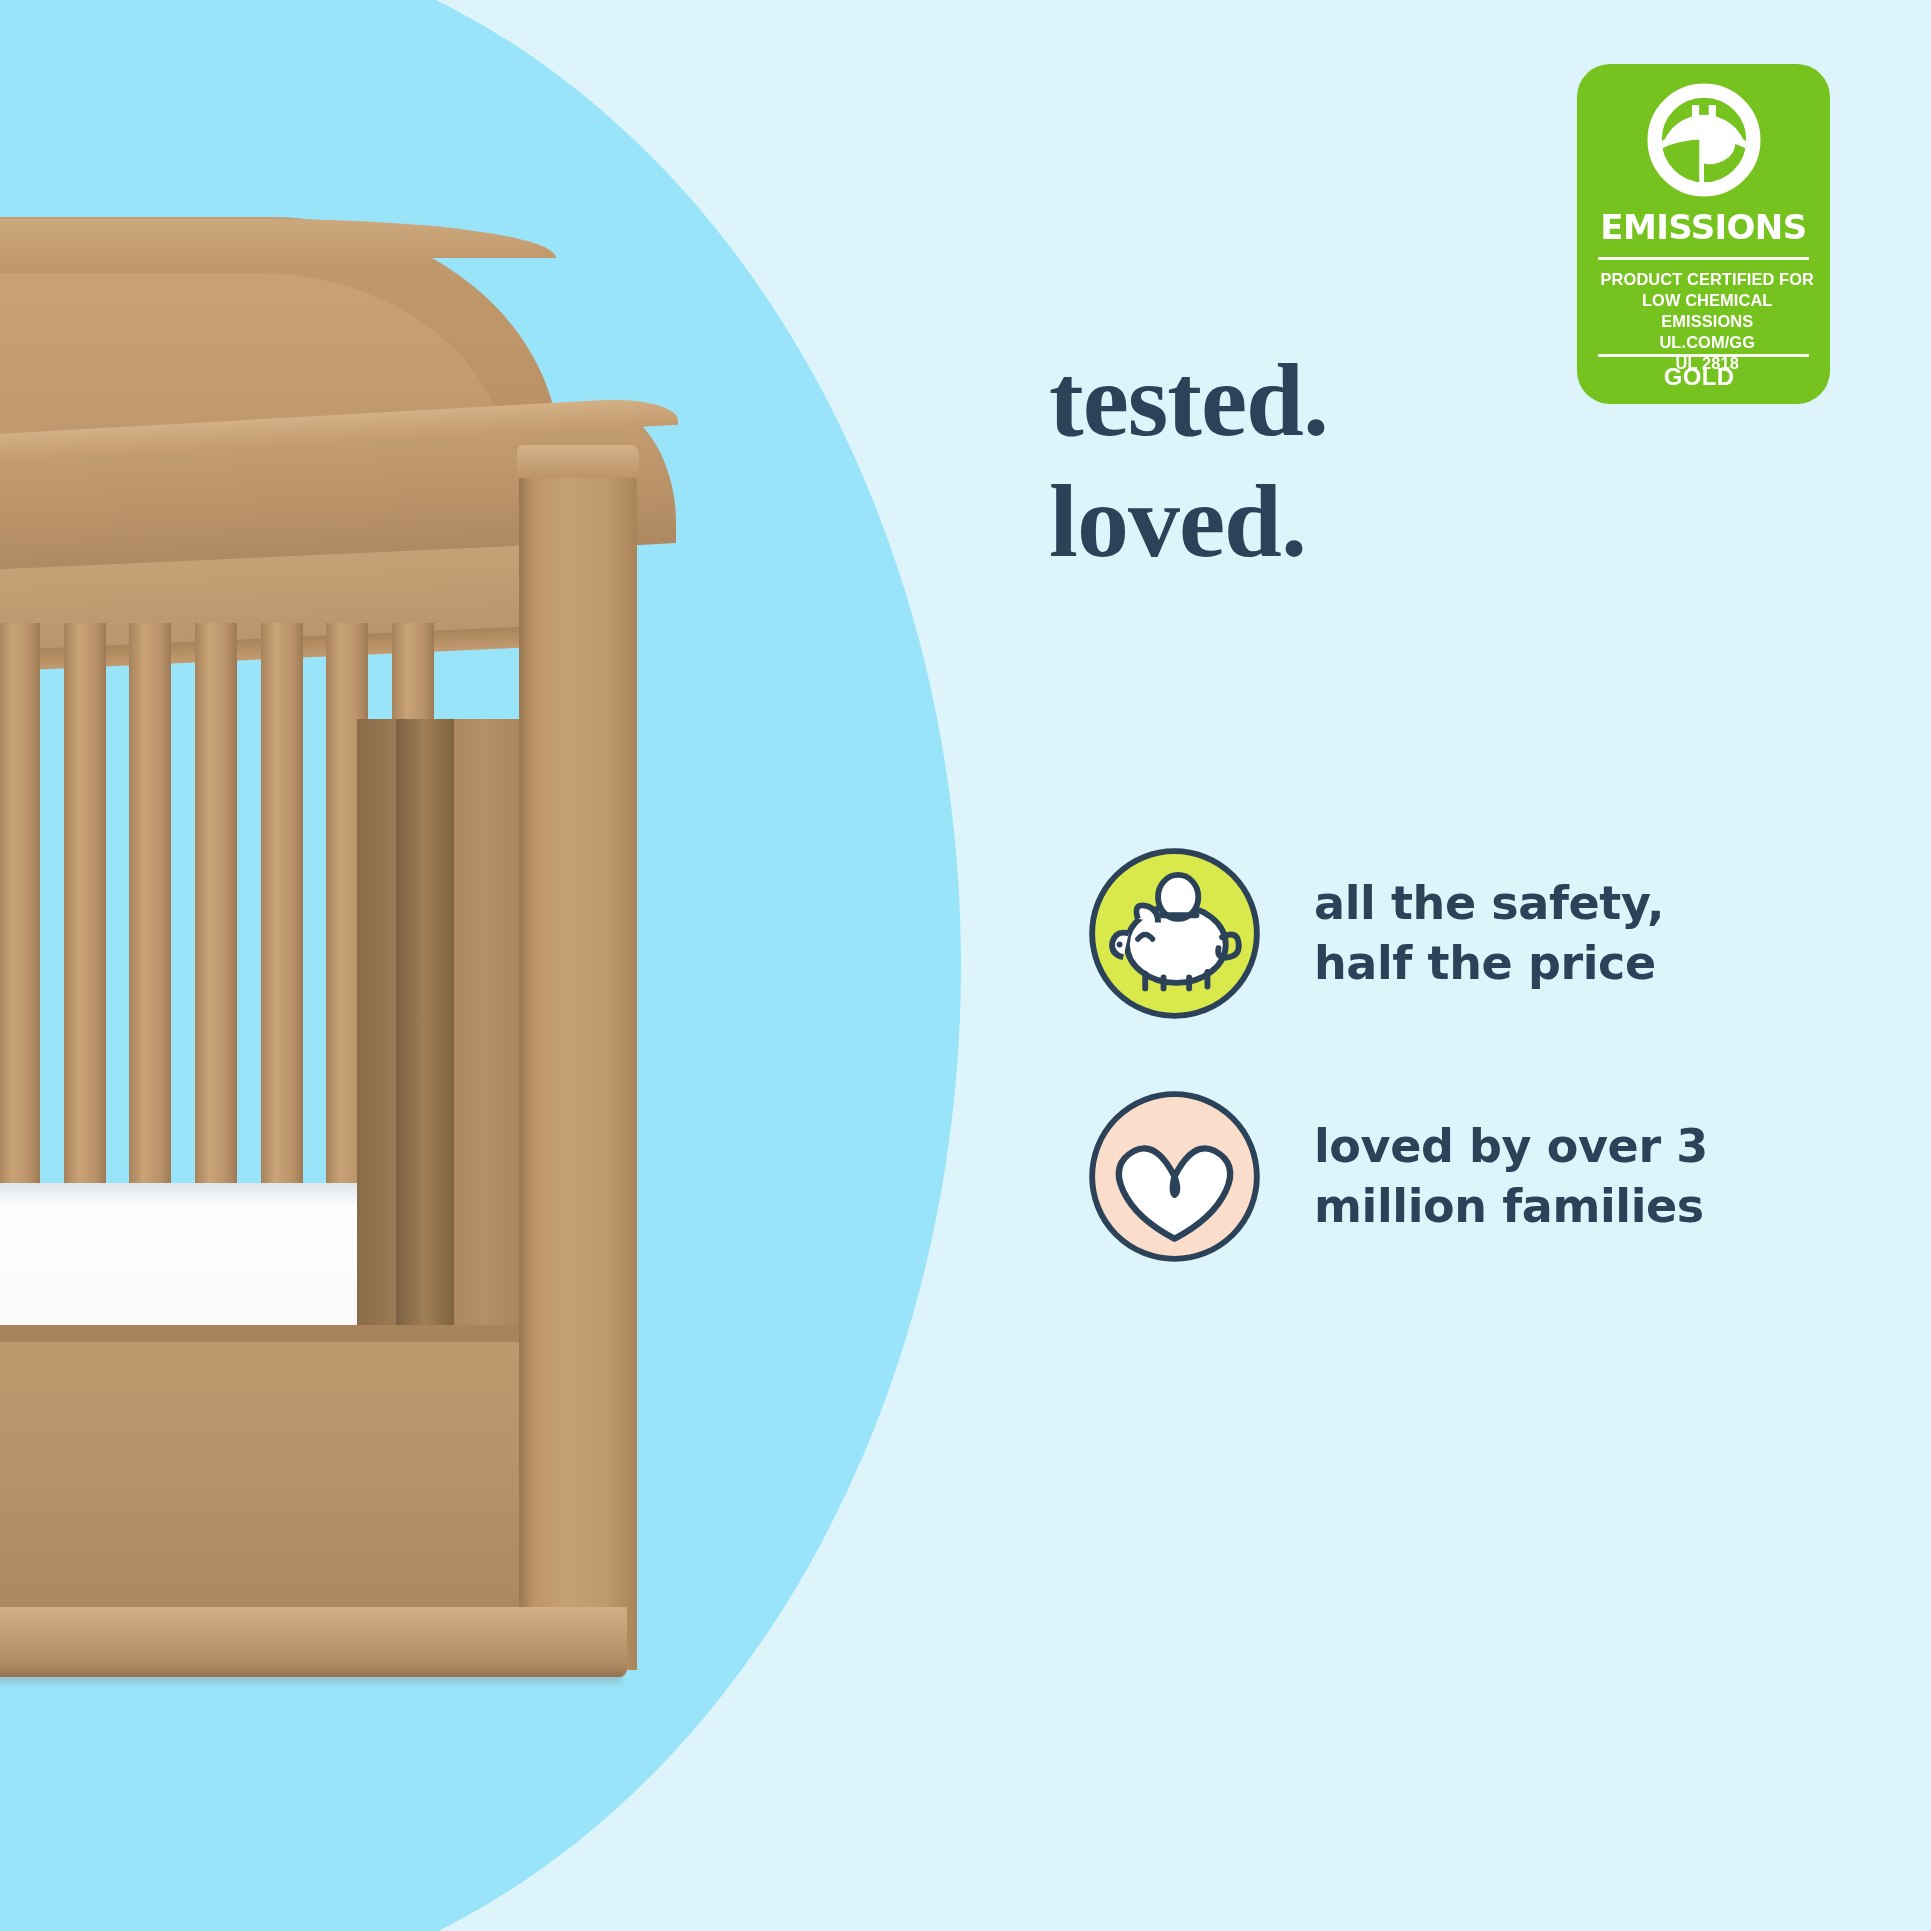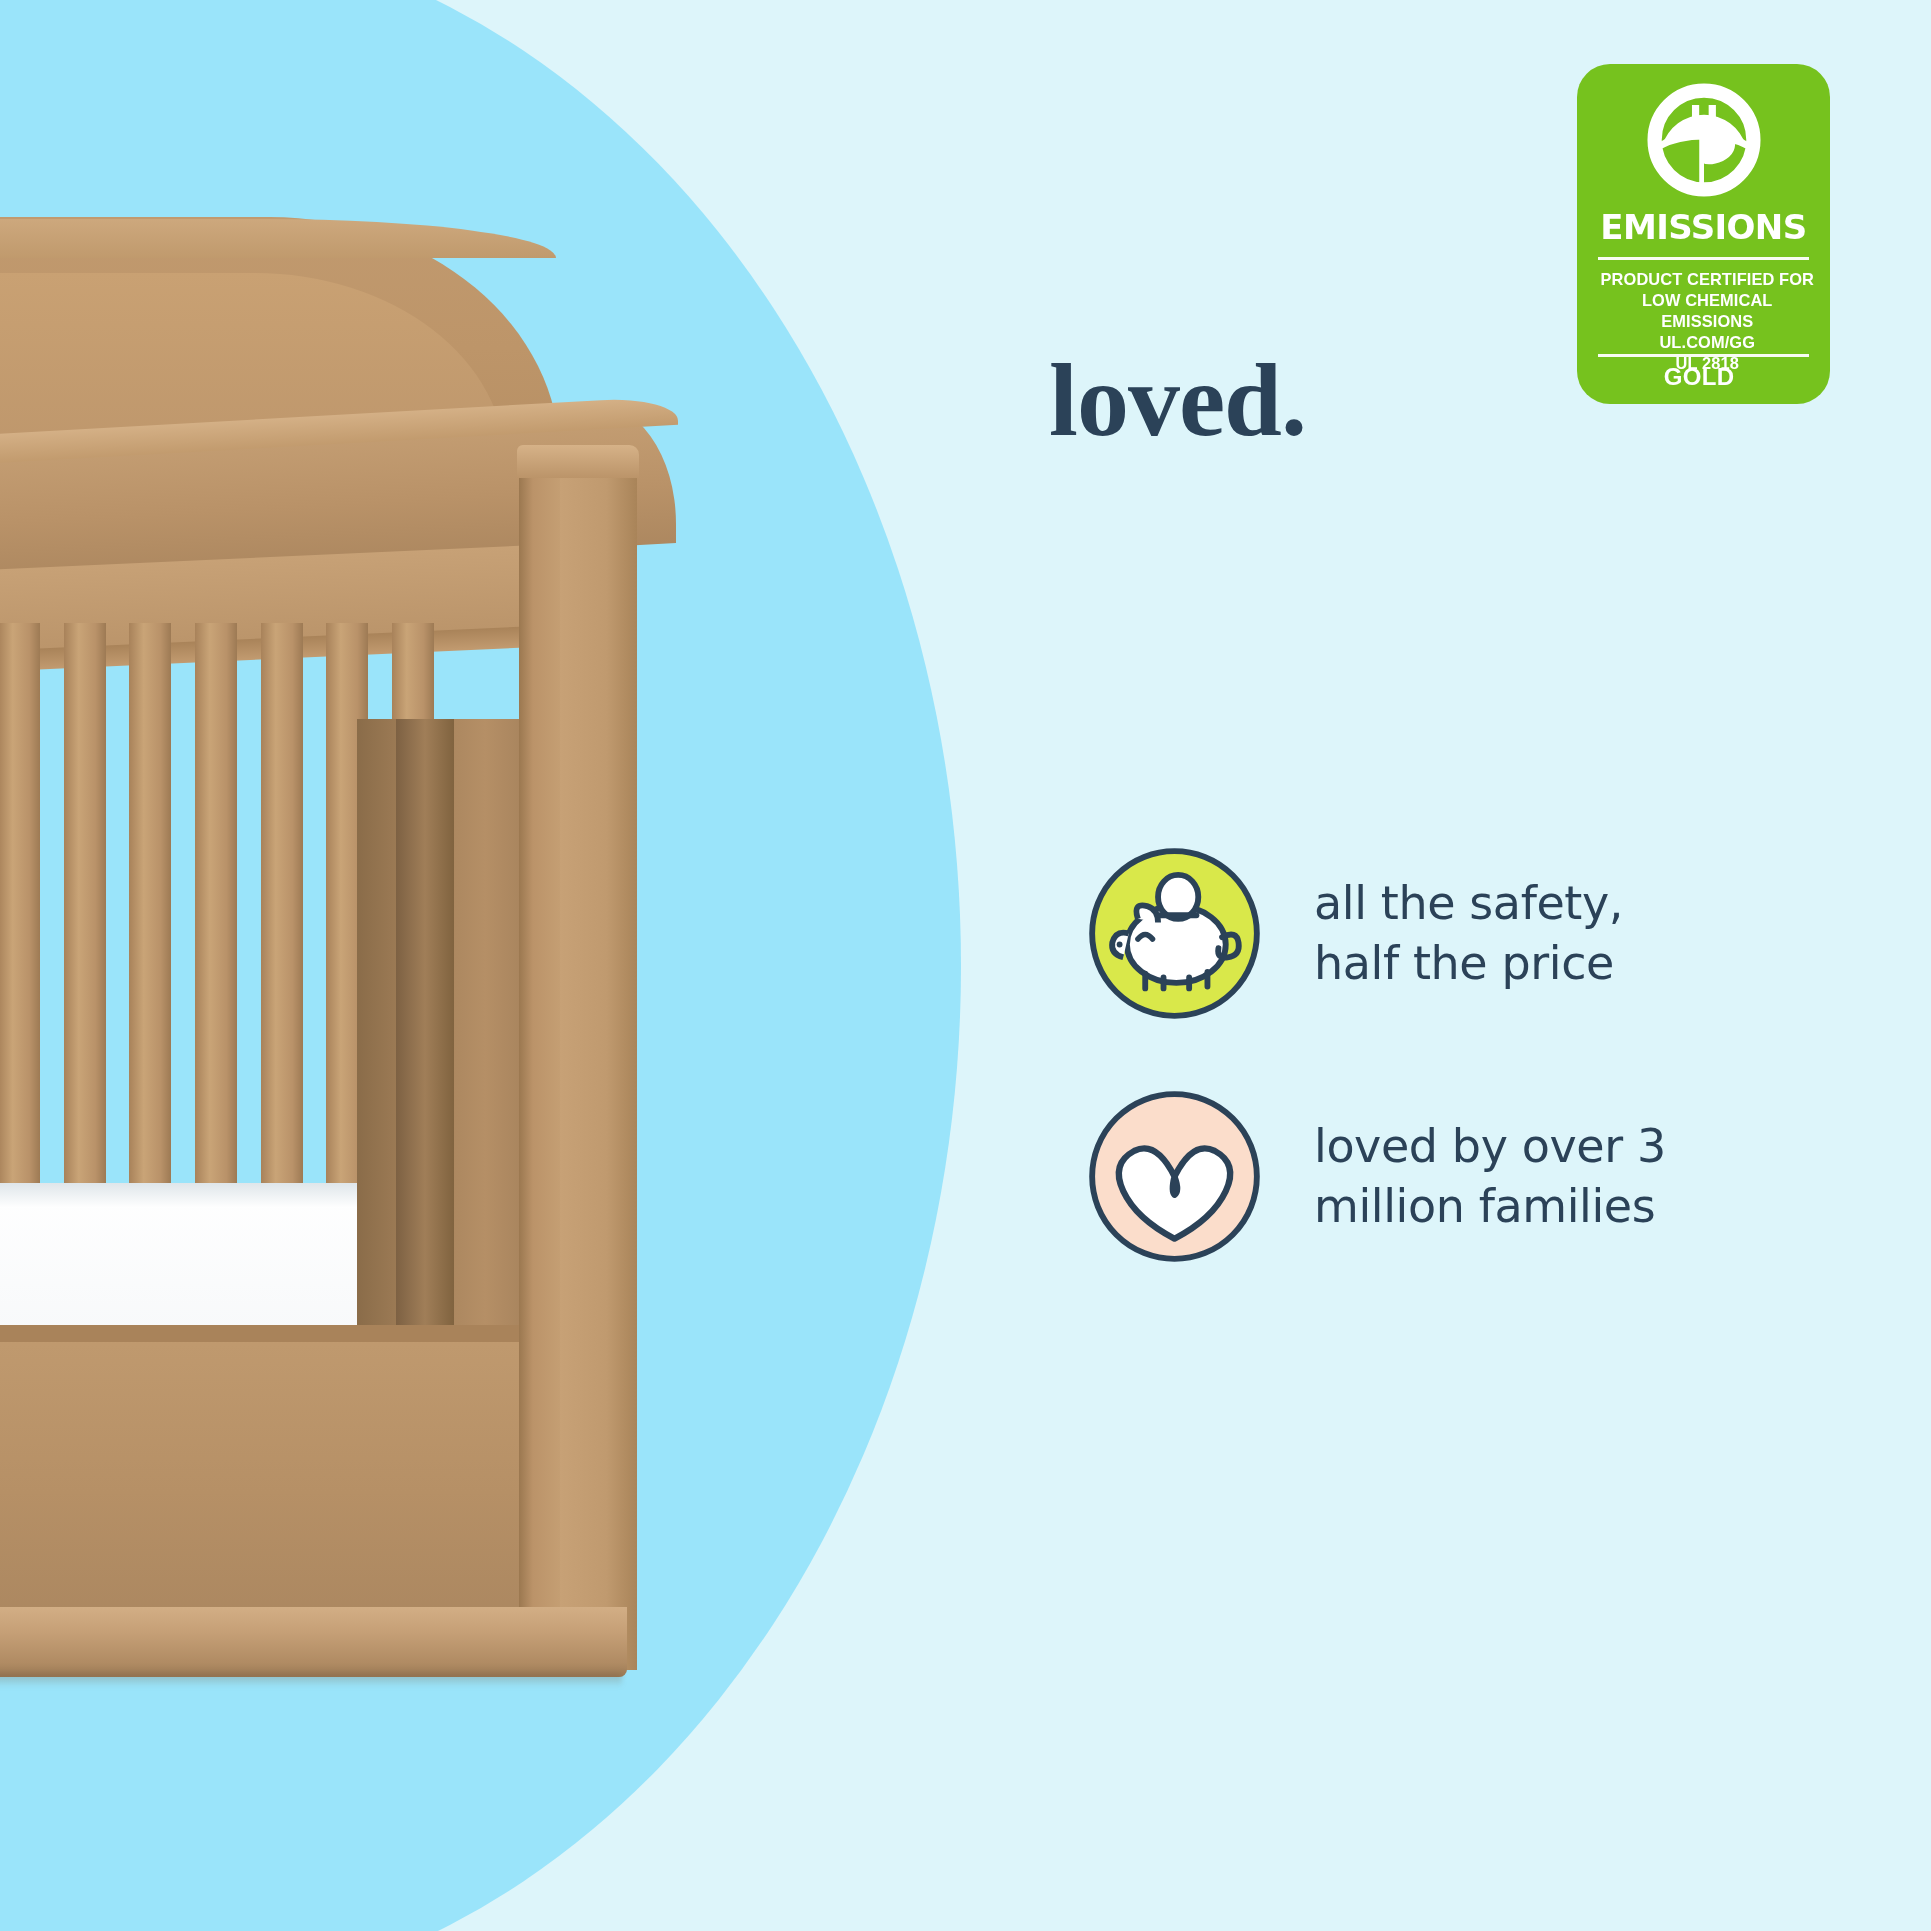--- a/index.html
+++ b/index.html
@@ -168,21 +168,21 @@
     position:relative;display:flex;align-items:center;gap:48px;
     height:183px;margin-bottom:60px;
   }
   .fe-icon{
     flex:0 0 auto;width:183px;height:183px;position:relative;
   }
   .fe-icon svg{display:block;width:183px;height:183px;}
   .fe-text{
     font-size:46px;line-height:1.3;color:#2b4258;
     font-family:"DejaVu Sans", sans-serif;
-    font-weight:400;letter-spacing:-0.4px;
+    font-weight:700;letter-spacing:-0.4px;
     white-space:pre-line;
   }
 </style>
 </head>
 <body>
 
 <div id="stage">
 
   <div class="blob"></div>
 
@@ -239,20 +239,21 @@
     <div class="badge-rule"></div>
     <div class="badge-lines" style="white-space:pre-line">PRODUCT CERTIFIED FOR
 LOW CHEMICAL EMISSIONS
 UL.COM/GG
 UL 2818</div>
     <div class="badge-rule2"></div>
     <div class="badge-gold">GOLD</div>
   </div>
 
   <div class="headline">
+    <div>tested.</div>
     <div>loved.</div>
   </div>
 
   <div class="features">
 
     <div class="feature">
       <div class="fe-icon">
         <svg viewBox="0 0 100 100">
           <circle cx="50" cy="50" r="45" fill="#d9e84a" stroke="#2b4258" stroke-width="3.2"></circle>
           <ellipse cx="51" cy="56" rx="27" ry="21" fill="#ffffff" stroke="#2b4258" stroke-width="3.2"></ellipse>

